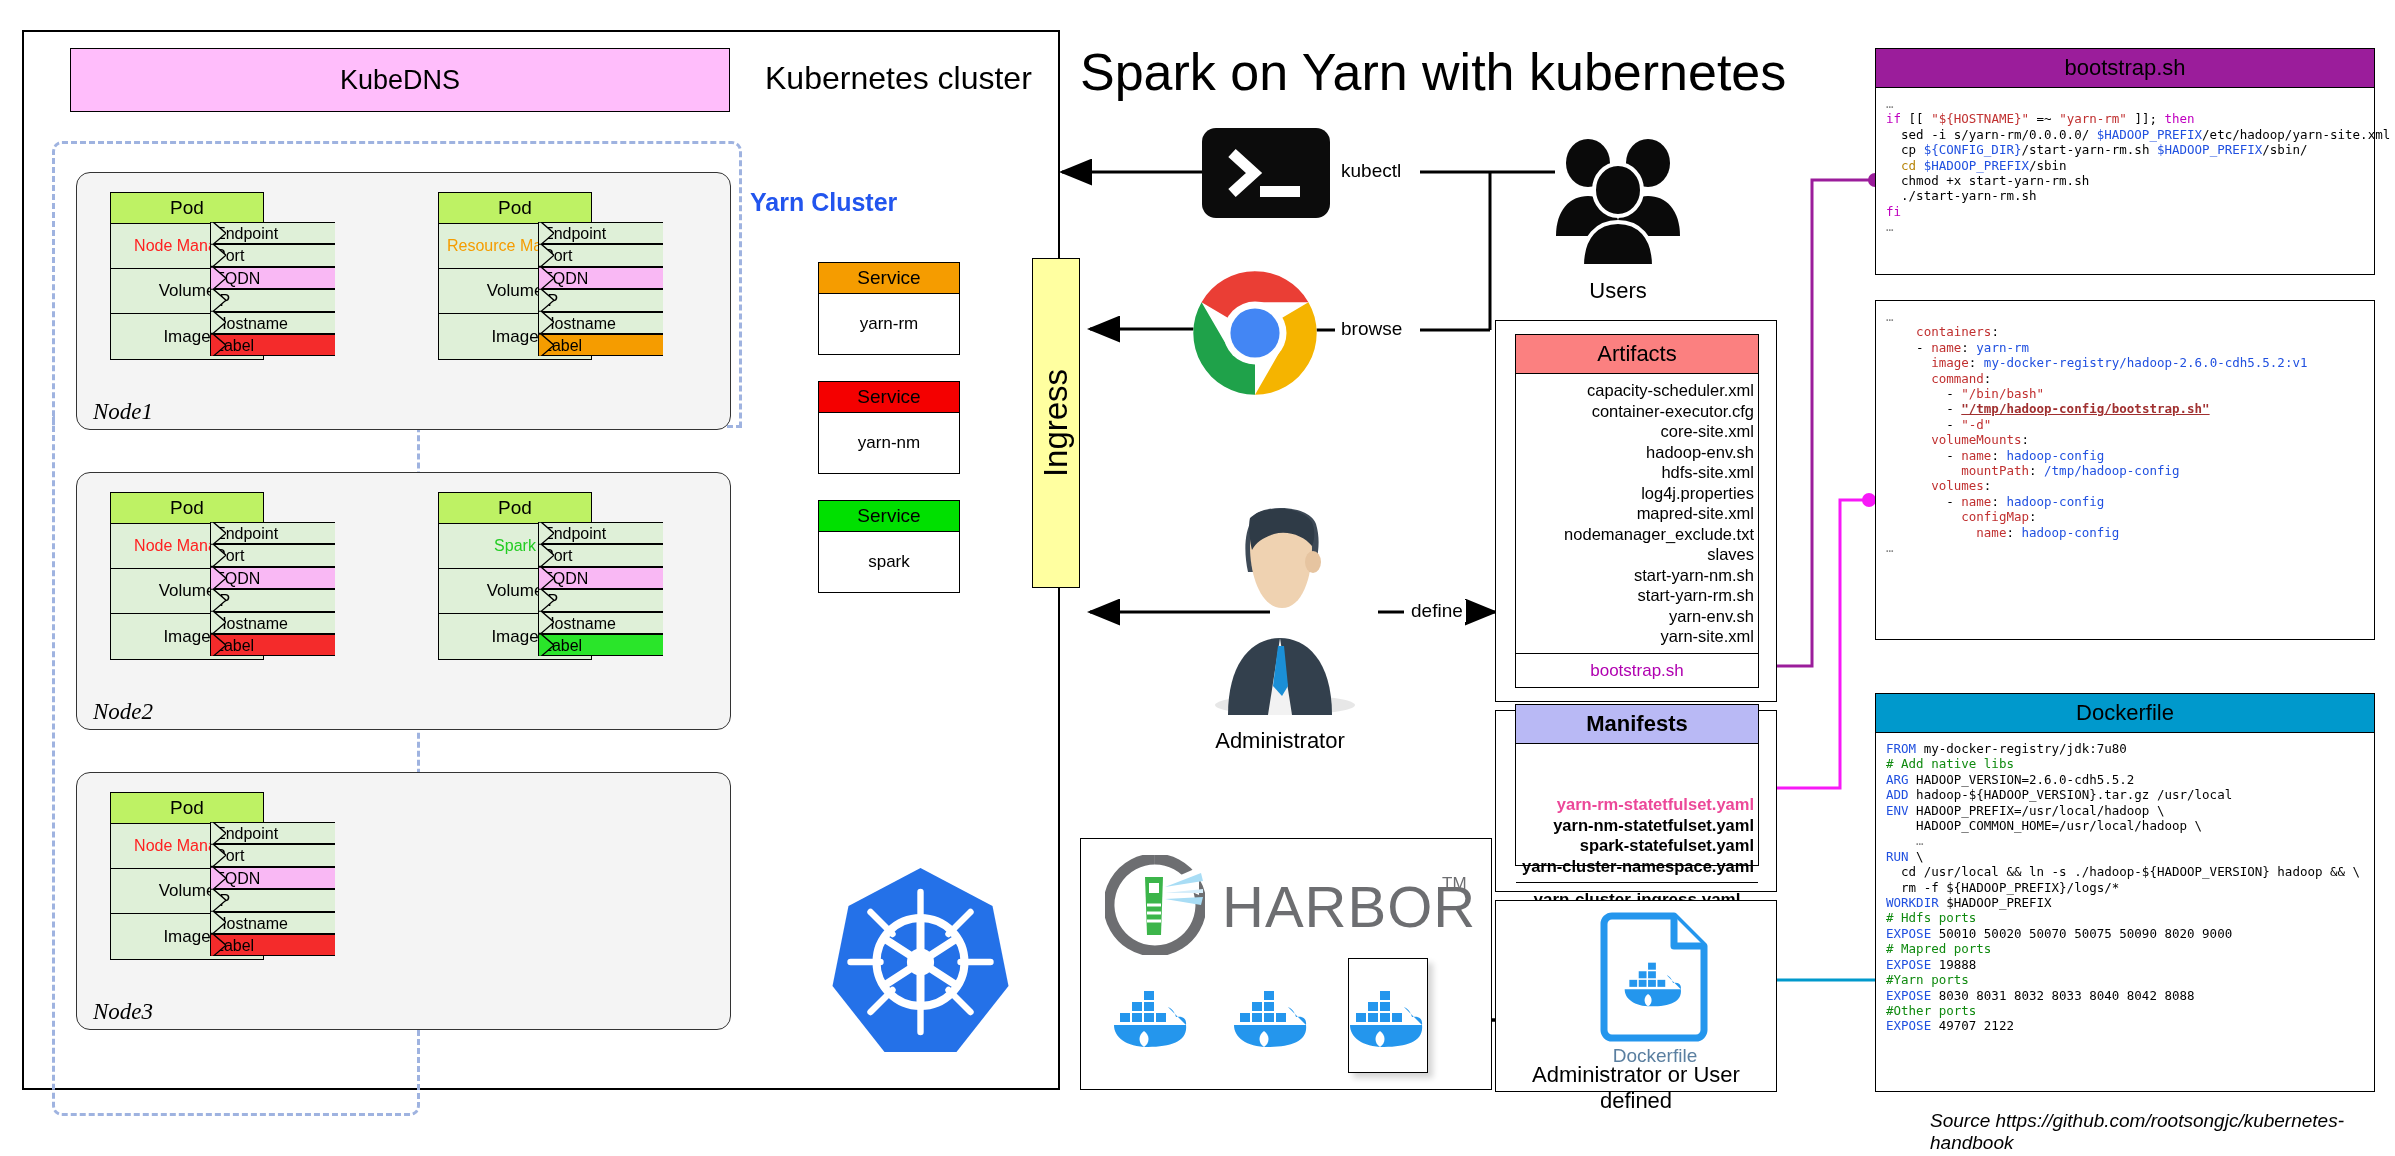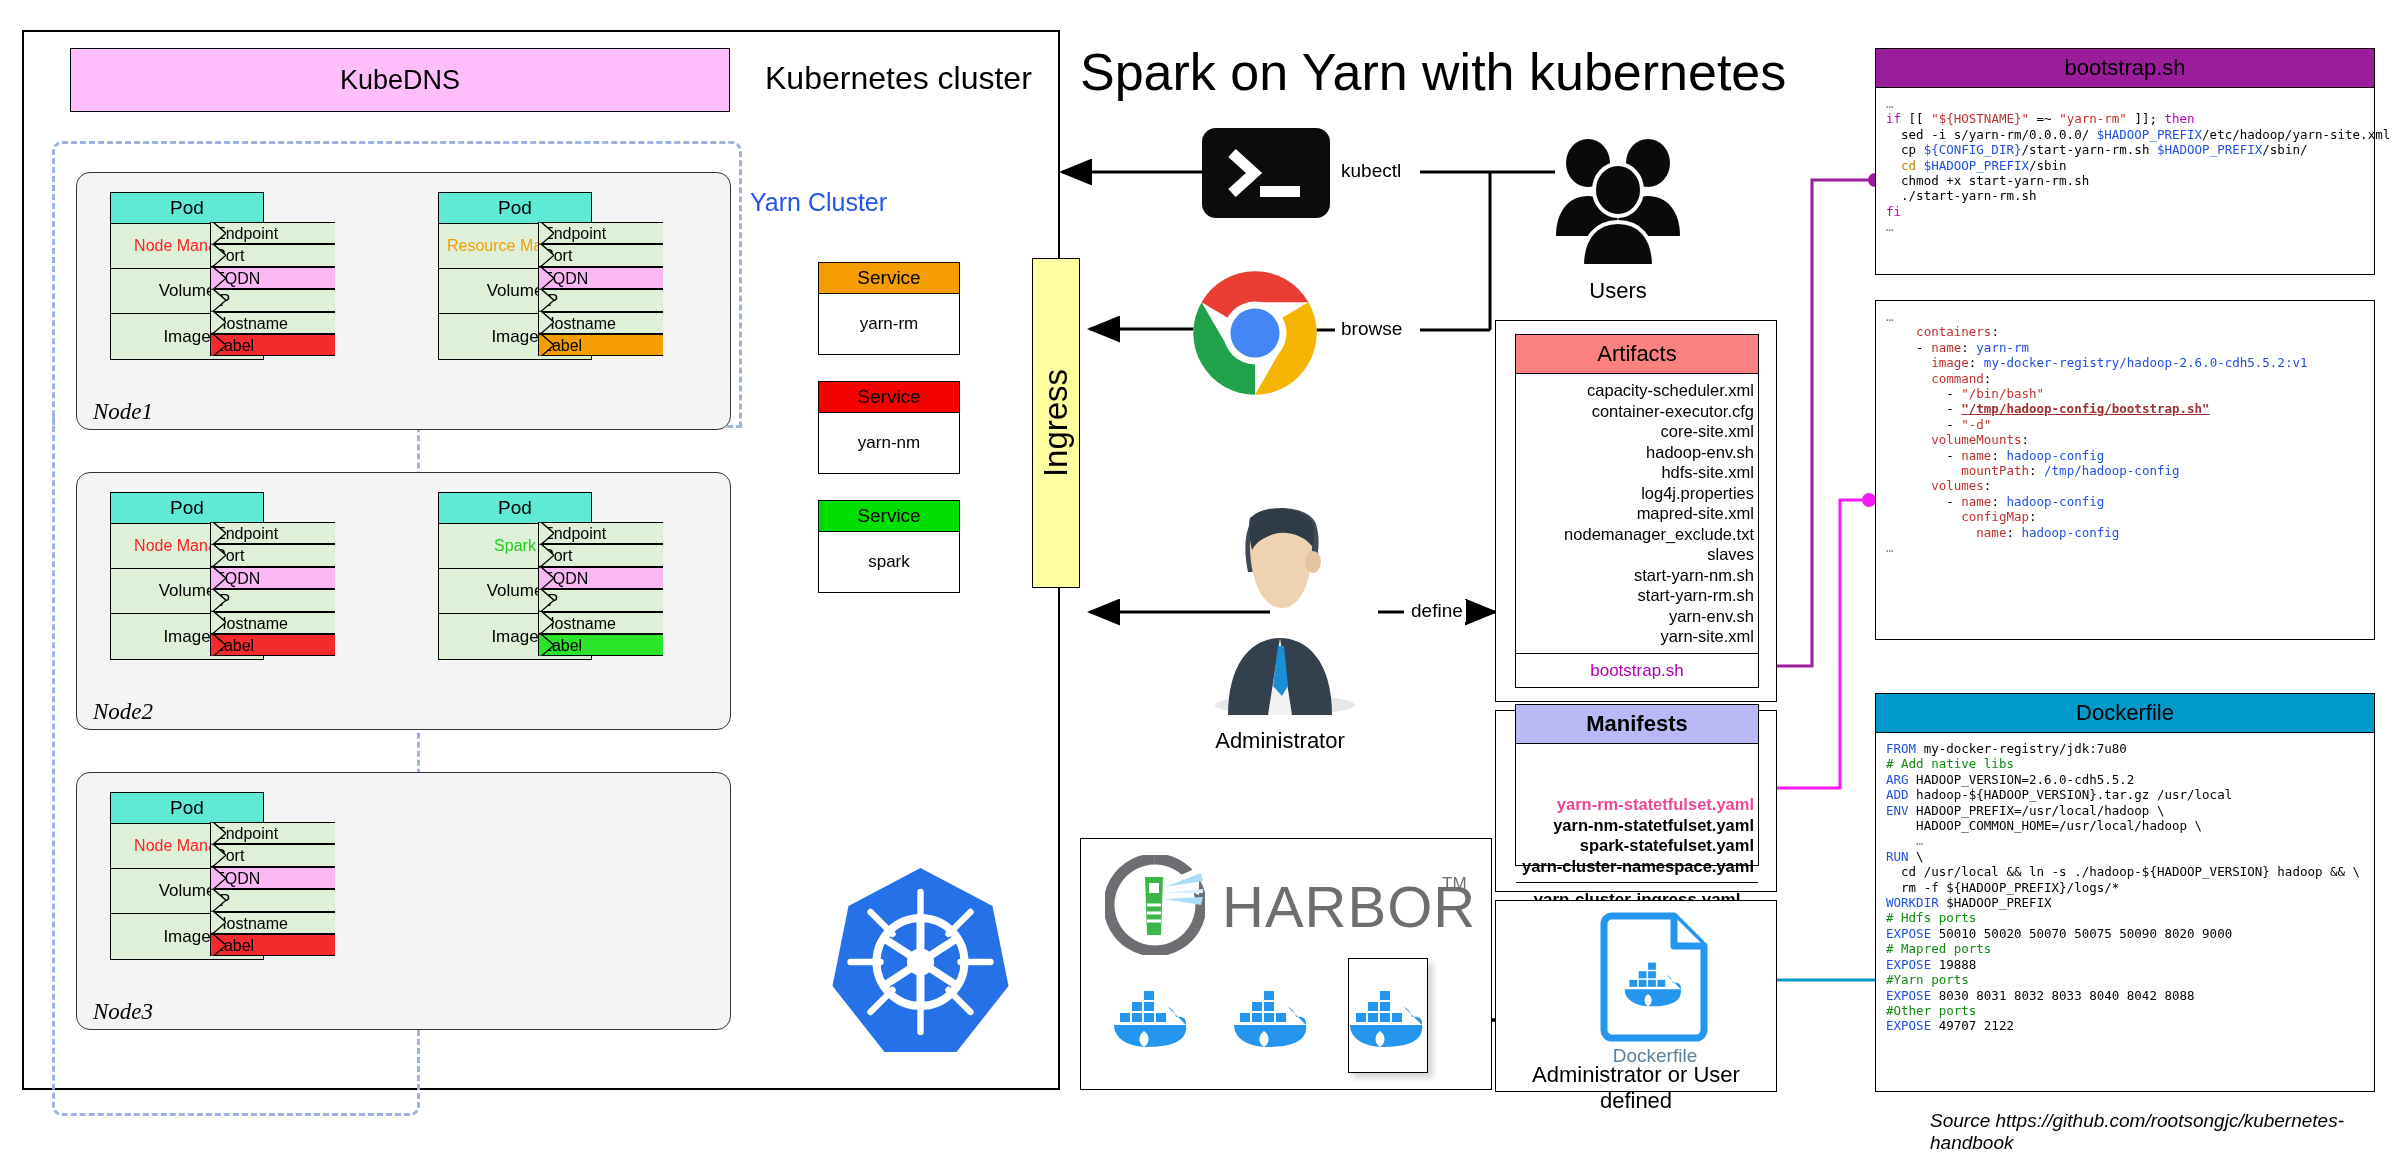--- a/index.html
+++ b/index.html
@@ -12,21 +12,21 @@
            display:flex;align-items:center;justify-content:center;font-size:27px;}
   #k8s-title{left:765px;top:60px;font-size:32px;}
   
   .yarn-dash{border:3px dashed #9fb3e0;border-radius:10px;background:transparent;}
   
   .node{background:#f4f4f4;border:1.5px solid #333;border-radius:14px;}
   .node-label{position:absolute;left:16px;bottom:4px;font-size:23px;font-style:italic;
               font-family:"Liberation Serif","DejaVu Serif",serif;}
   
   .pod{position:absolute;width:225px;}
-  .pod .hdr{height:30px;background:#5eead4;border:1.2px solid #000;
+  .pod .hdr{height:30px;background:#bef264;border:1.2px solid #000;
             display:flex;align-items:center;justify-content:center;font-size:19px;width:152px;}
   .pod .body{position:relative;border:1.2px solid #000;border-top:none;background:#dff0d8;width:152px;}
   .pod .lrow{height:33.5px;display:flex;align-items:center;justify-content:center;font-size:17px;
              border-bottom:1.2px solid #000;box-sizing:border-box;}
   .pod .lrow.last{border-bottom:none;}
   .pod .lrow.svc{font-size:16px;}
   .tags{position:absolute;left:100px;top:30px;width:125px;}
   .tag{position:relative;height:22.4px;margin-bottom:0;font-size:16px;line-height:22.4px;
        padding-left:4px;box-sizing:border-box;border:1.2px solid #000;border-right:none;
        background:#dff0d8;}
@@ -157,21 +157,21 @@
 
 <div class="abs" id="k8s-frame"></div>
 <div class="abs" id="kubedns">
   <span>KubeDNS</span>
 </div>
 <div class="abs" id="k8s-title">Kubernetes cluster</div>
 
 <div class="abs yarn-dash" style="left:52px;top:141px;width:690px;height:285px;border-bottom:none;border-bottom-left-radius:0;border-bottom-right-radius:0;"></div>
 <div class="abs yarn-dash" style="left:52px;top:414px;width:368px;height:702px;border-top:none;border-top-left-radius:0;border-top-right-radius:0;"></div>
 <div class="abs yarn-dash" style="left:330px;top:414px;width:412px;height:14px;border-top:none;border-left:none;border-right:none;border-radius:0;"></div>
-<div class="abs" style="left:750px;top:188px;font-size:25px;color:#2255ee;">Yarn Cluster</div>
+<div class="abs" style="left:750px;top:188px;font-size:25px;color:#2255ee;font-weight:bold;">Yarn Cluster</div>
 
 <div class="abs node" style="left:76px;top:172px;width:655px;height:258px;">
   <span class="node-label">Node1</span>
 </div>
 <div class="pod" style="left:110px;top:192px;">
   <div class="hdr">Pod</div>
   <div class="body">
     <div class="lrow svc" style="color:#ff2020;height:45px;">Node Manager</div>
     <div class="lrow" style="height:45px;">Volume</div>
     <div class="lrow last" style="height:45px;">Image</div>

